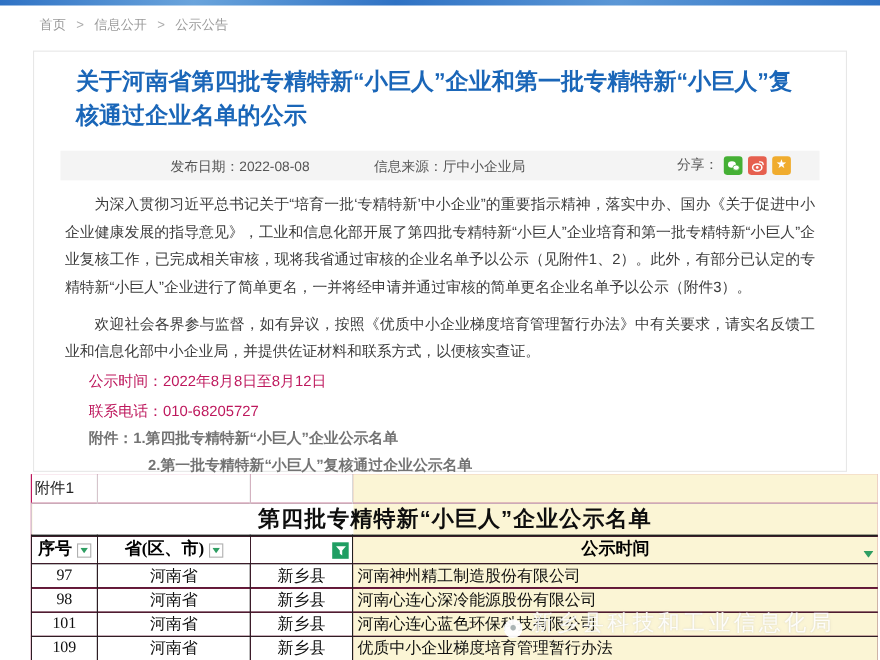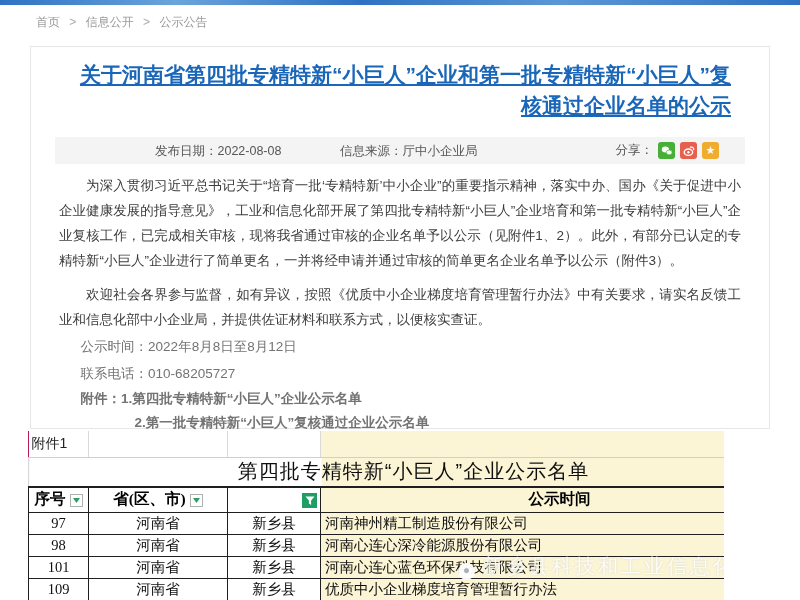--- a/index.html
+++ b/index.html
@@ -16,22 +16,22 @@
     position:absolute; left:36px; top:14px; font-size:12px; color:#9a9a9a;
   }
   .breadcrumb .crumb { cursor:pointer; }
   .breadcrumb .sep { margin:0 6px; color:#aaaaaa; }
 
   .card {
     position:absolute; left:30px; top:46px; width:740px; height:383px;
     background:#fff; border:1px solid #e7e7e7;
   }
   .card-title {
-    margin:12px 38px 16px; text-align:right; color:#1a66b8;
-    font-size:21px; font-weight:bold; line-height:31px;text-decoration:underline;
+    margin:12px 38px 16px; text-align:left; color:#1a66b8;
+    font-size:21px; font-weight:bold; line-height:31px;
   }
   .meta {
     position:relative; margin:12px 24px 0; height:27px; background:#f4f4f4;
     font-size:12.5px; color:#555;
   }
   .meta .m1 { position:absolute; left:100px; top:6px; }
   .meta .m2 { position:absolute; left:285px; top:6px; }
   .share { position:absolute; right:26px; top:5px; display:flex; align-items:center; gap:5px; }
   .sicon {
     width:17px; height:17px; border-radius:3px; display:flex;
@@ -40,46 +40,46 @@
   }
   .sicon.wechat { background:#45b035; }
   .sicon.weibo  { background:#e6604f; }
   .sicon.star   { background:#f0ac2e; }
 
   .p {
     margin:9px 28px 0; font-size:13.5px; color:#3c3c3c; line-height:25px;
     text-align:justify; text-indent:2em;
   }
   .pline {
-    margin:3px 28px 0; font-size:13.5px; color:#737373; line-height:24px;
+    margin:3px 28px 0; font-size:13.5px; color:#be185d; line-height:24px;
     padding-left:1.6em;
   }
   .att {
     margin:1px 28px 0; font-size:13.5px; color:#737373; font-weight:bold;
     line-height:23px; padding-left:1.6em;
   }
   .att.cont { padding-left:calc(1.6em + 54px); }
   .signdate {
     margin-top:7px; padding-right:62px; text-align:right;
     font-size:13.5px; color:#3c3c3c;
   }
 
-  .sheet { position:absolute; left:28px; top:431px; width:696px; height:169px; overflow:hidden; background:#be185d; }
+  .sheet { position:absolute; left:28px; top:431px; width:770px; height:169px; overflow:hidden; background:#be185d; }
   .sheet table { border-collapse:collapse; table-layout:fixed; width:770px; }
   .sheet td { padding:0; overflow:hidden; white-space:nowrap; }
 
   tr.annex td {
     height:26px; font-size:14px; color:#222; background:#fff;
     border-right:1px solid #d9d9d9; border-bottom:1px solid #cfcfcf;
     font-family:"Liberation Sans",sans-serif; padding-left:3px;
   }
   tr.annex td.band { background:#fbf5d5; }
 
   tr.trow td {
-    height:30px; text-align:center; font-weight:normal; font-size:20px; color:#0e0e0e;
+    height:30px; text-align:center; font-weight:bold; font-size:20px; color:#0e0e0e;
     background:linear-gradient(90deg,#ffffff 292px,#fbf5d5 292px);
     border-left:1px solid #d9d9d9; border-right:1px solid #d9d9d9;
     border-bottom:2px solid #1f1f1f; letter-spacing:1px;margin-top:19px;
   }
 
   tr.head td {
     height:25px; border:1px solid #1f1f1f; background:#fff; position:relative;
     font-family:"Liberation Serif",serif; font-weight:bold; font-size:15.5px;
     text-align:center; color:#000;margin-top:19px;
   }

